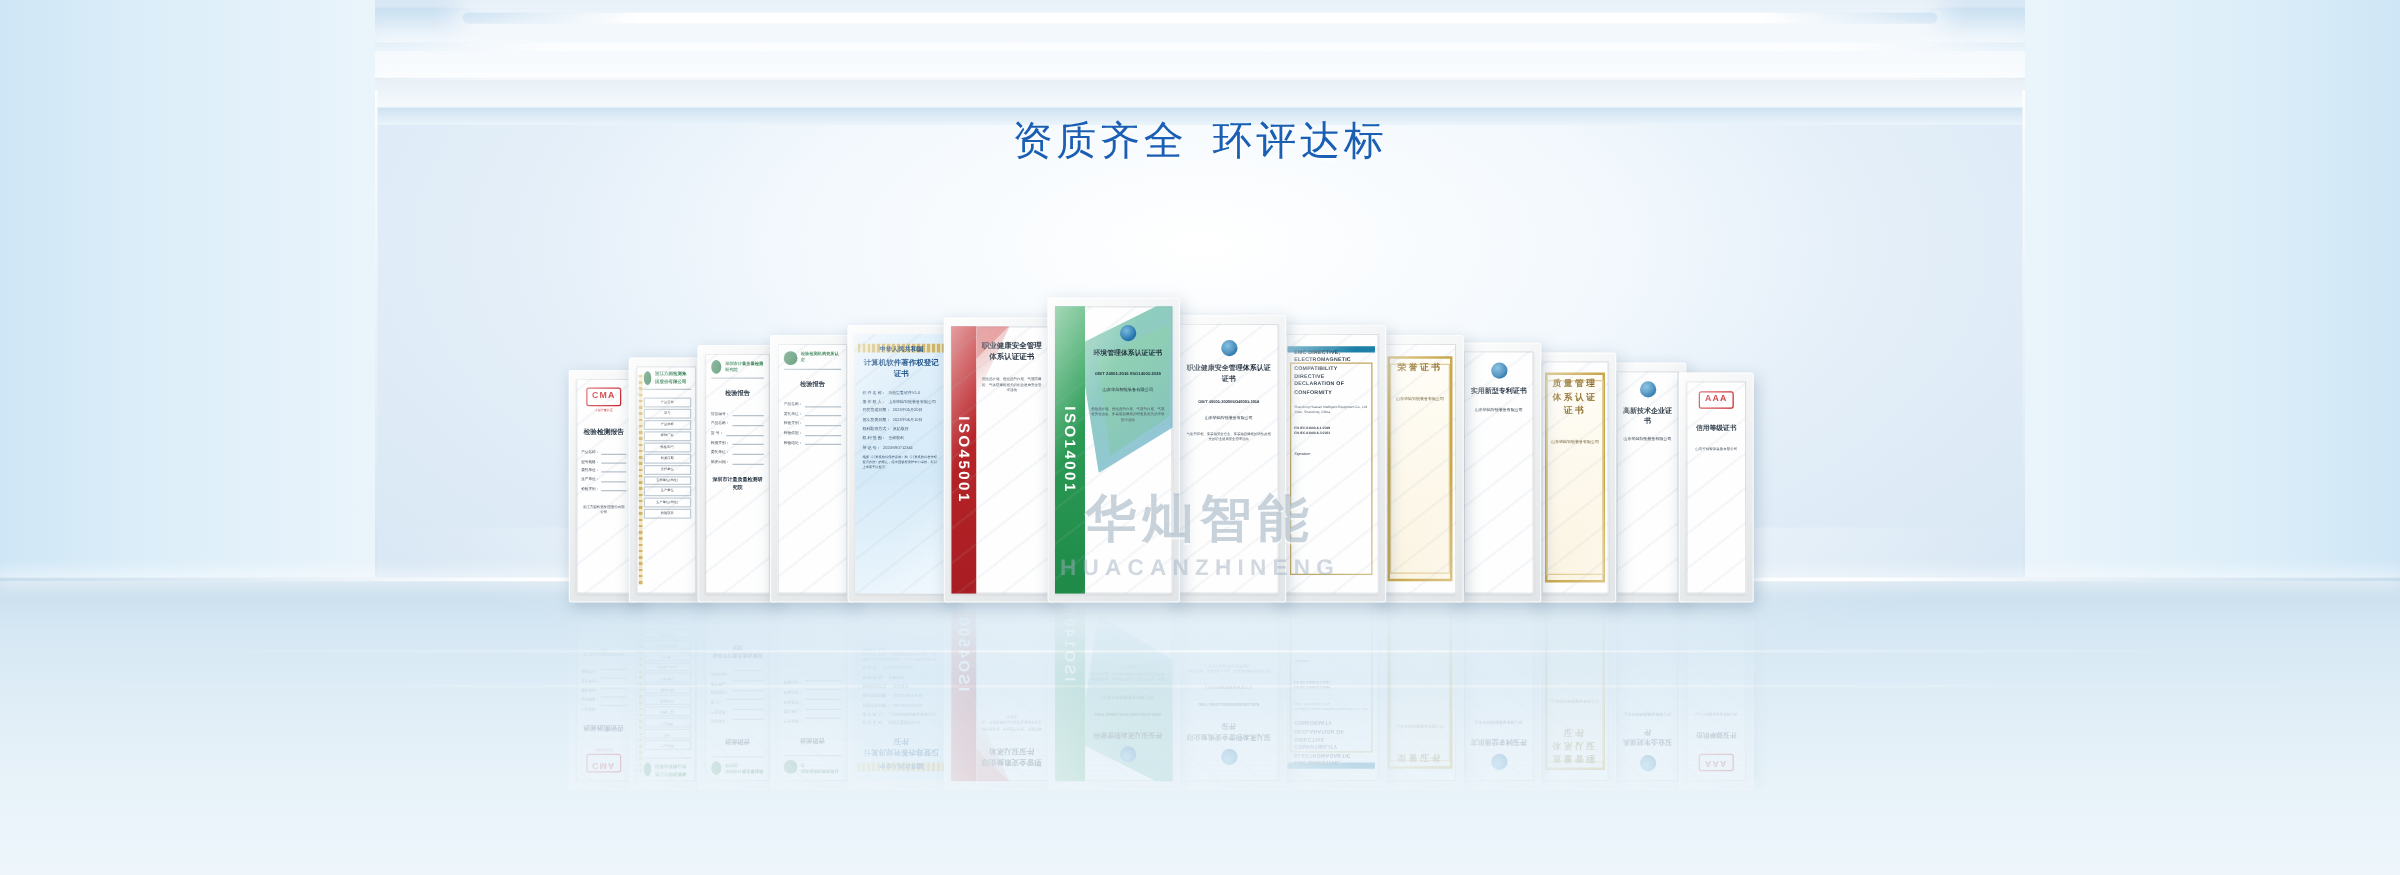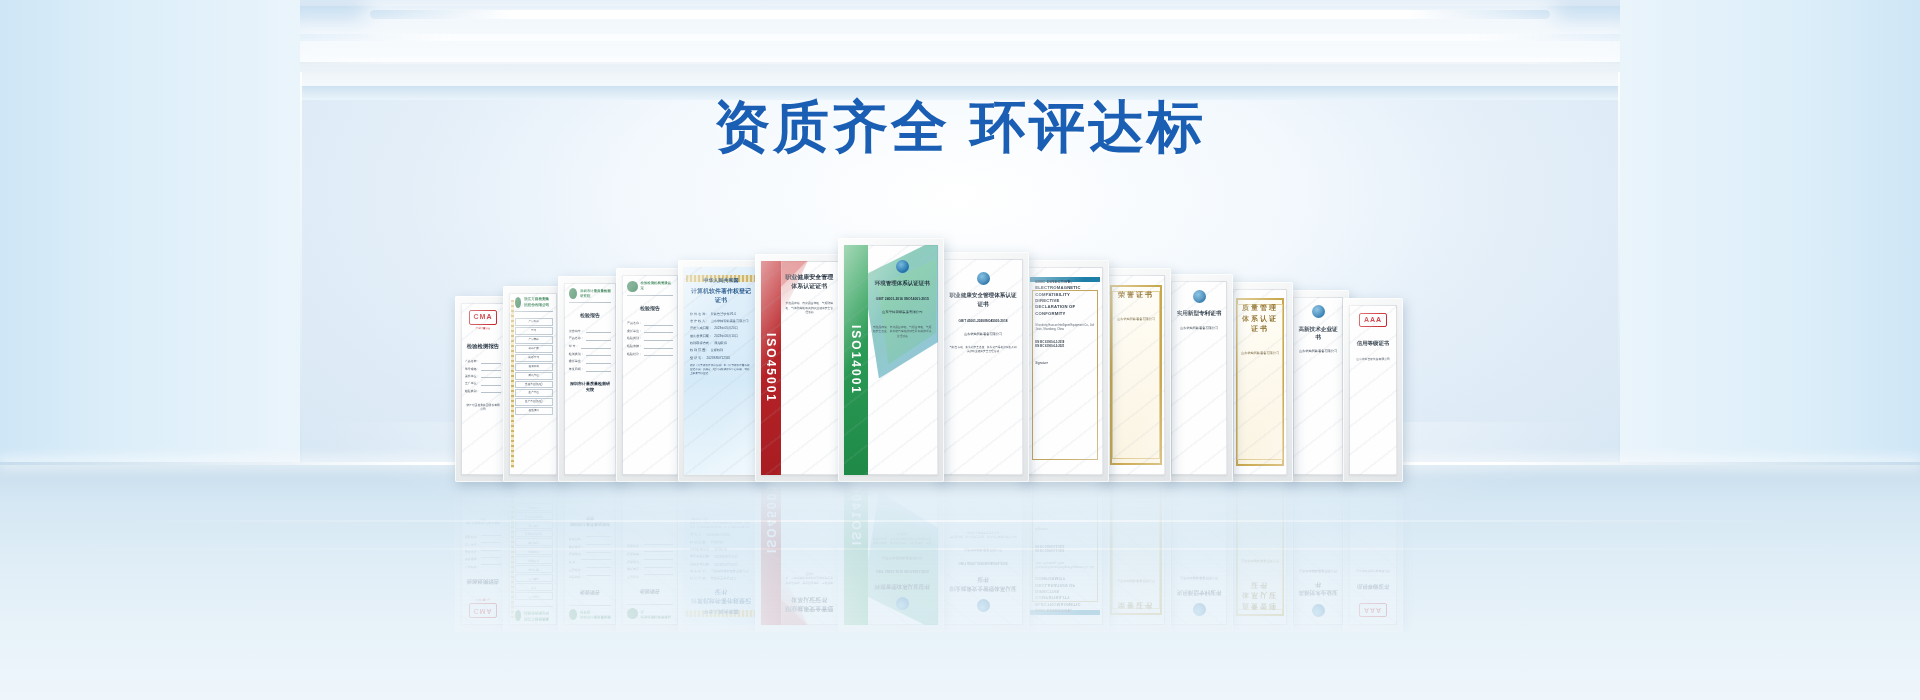--- a/index.html
+++ b/index.html
@@ -78,21 +78,21 @@
     background:linear-gradient(90deg,rgba(255,255,255,0),rgba(255,255,255,.85),rgba(255,255,255,0));
   }
   .fsA { top:58px;  width:1700px; opacity:.75; }
   .fsB { top:86px;  width:1850px; opacity:.5; }
 
   
   .headline {
     position:absolute; left:0; right:0; top:92px; text-align:center; z-index:40;
   }
   .title {
-    font-size:56px; font-weight:700; letter-spacing:3px;
+    font-size:32px; font-weight:400; letter-spacing:3px;
     color:#1a5fb4;
     text-shadow:0 2px 3px rgba(255,255,255,.9);
     line-height:1.25;
   }
   .title .gap { display:inline-block; width:20px; }
   .subtitle {
     margin-top:12px;
     font-size:27px; font-weight:400; letter-spacing:1px;
     color:#4a5560;
     text-shadow:0 1px 2px rgba(255,255,255,.9);
@@ -819,14 +819,18 @@
       <div style="margin-top:9px;text-align:left">
         
       </div>
       <div style="font-size:2.8px;color:#46525f;margin-top:10px">山东华灿智能装备有限公司</div>
     </div>
                 <div class="sheen"></div>
               </div>
             </div>
     </div>
 
+  <div class="brand">
+    <div class="brand-cn">华灿智能</div>
+    <div class="brand-en">HUACANZHINENG</div>
+  </div>
 
 </div>
 
 </body></html>

